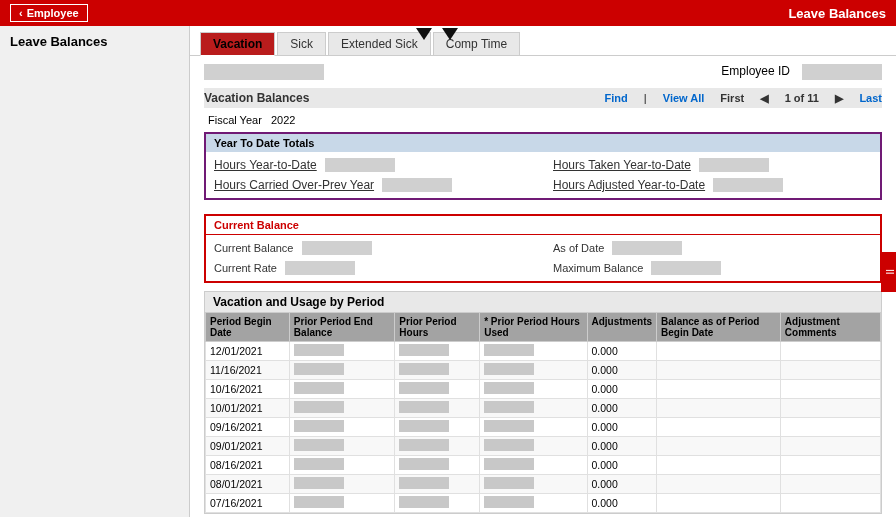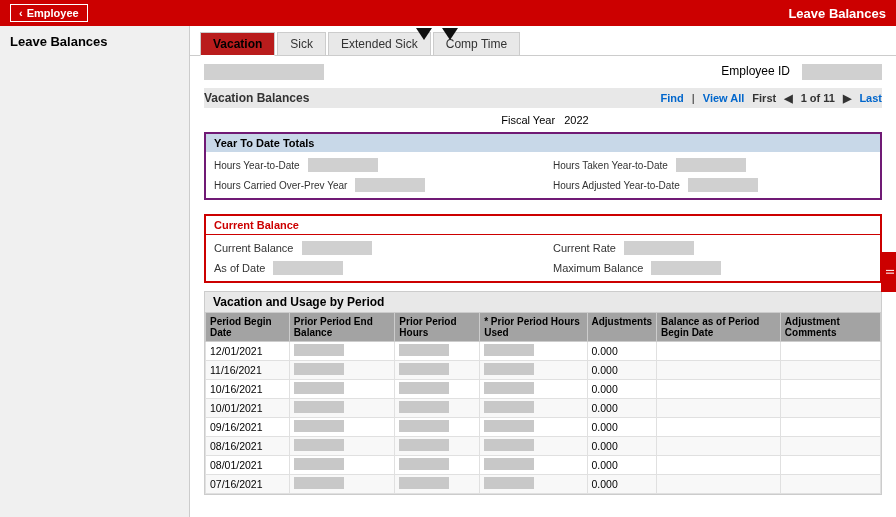--- a/index.html
+++ b/index.html
@@ -125,39 +125,38 @@
       color: #333;
       margin-bottom: 6px;
       display: flex;
       justify-content: space-between;
       align-items: center;
     }
     .section-nav {
       font-size: 11px;
       color: #0066cc;
       display: flex;
-      gap: 8px;
+      gap: 16px;
     }
     .section-nav span {
       color: #0066cc;
       cursor: pointer;
     }
     .section-nav .separator {
       color: #666;
       cursor: default;
     }
     .section-nav .nav-info {
       color: #333;
     }
 
     .fiscal-year {
       font-size: 11px;
       margin-bottom: 6px;
       padding-left: 4px;
-      text-align: center;
     }
 
     
     .ytd-section {
       border: 2px solid #701a75;
       margin-bottom: 14px;
     }
     .ytd-header {
       background: #c8d8e8;
       padding: 3px 8px;
@@ -169,23 +168,24 @@
       display: grid;
       grid-template-columns: 1fr 1fr;
       gap: 6px 20px;
     }
     .ytd-row {
       display: flex;
       align-items: center;
       gap: 8px;
     }
     .ytd-label {
-      font-size: 10px;
+      font-size: 12px;
       color: #333;
       white-space: nowrap;
+      text-decoration: underline;
     }
     .ytd-value {
       background: #d0d0d0;
       width: 70px;
       height: 14px;
       flex-shrink: 0;
     }
 
     
     .current-balance-section {
@@ -384,25 +384,25 @@
       </div>
 
       <div class="current-balance-section">
         <div class="cb-header">Current Balance</div>
         <div class="cb-body">
           <div class="cb-row">
             <span class="cb-label">Current Balance</span>
             <div class="cb-value"></div>
           </div>
           <div class="cb-row">
+            <span class="cb-label">As of Date</span>
+            <div class="cb-value"></div>
+          </div>
+          <div class="cb-row">
             <span class="cb-label">Current Rate</span>
-            <div class="cb-value"></div>
-          </div>
-          <div class="cb-row">
-            <span class="cb-label">As of Date</span>
             <div class="cb-value"></div>
           </div>
           <div class="cb-row">
             <span class="cb-label">Maximum Balance</span>
             <div class="cb-value"></div>
           </div>
         </div>
       </div>
 
       <div class="usage-section">
@@ -459,20 +459,29 @@
               <tr>
       <td>09/16/2021</td>
       <td><span class="gray-cell"></span></td>
       <td><span class="gray-cell"></span></td>
       <td class="dashed-col"><span class="gray-cell"></span></td>
       <td>0.000</td>
       <td></td>
       <td></td>
     </tr>
               <tr>
+      <td>09/01/2021</td>
+      <td><span class="gray-cell"></span></td>
+      <td><span class="gray-cell"></span></td>
+      <td class="dashed-col"><span class="gray-cell"></span></td>
+      <td>0.000</td>
+      <td></td>
+      <td></td>
+    </tr>
+              <tr>
       <td>08/16/2021</td>
       <td><span class="gray-cell"></span></td>
       <td><span class="gray-cell"></span></td>
       <td class="dashed-col"><span class="gray-cell"></span></td>
       <td>0.000</td>
       <td></td>
       <td></td>
     </tr>
               <tr>
       <td>08/01/2021</td>

